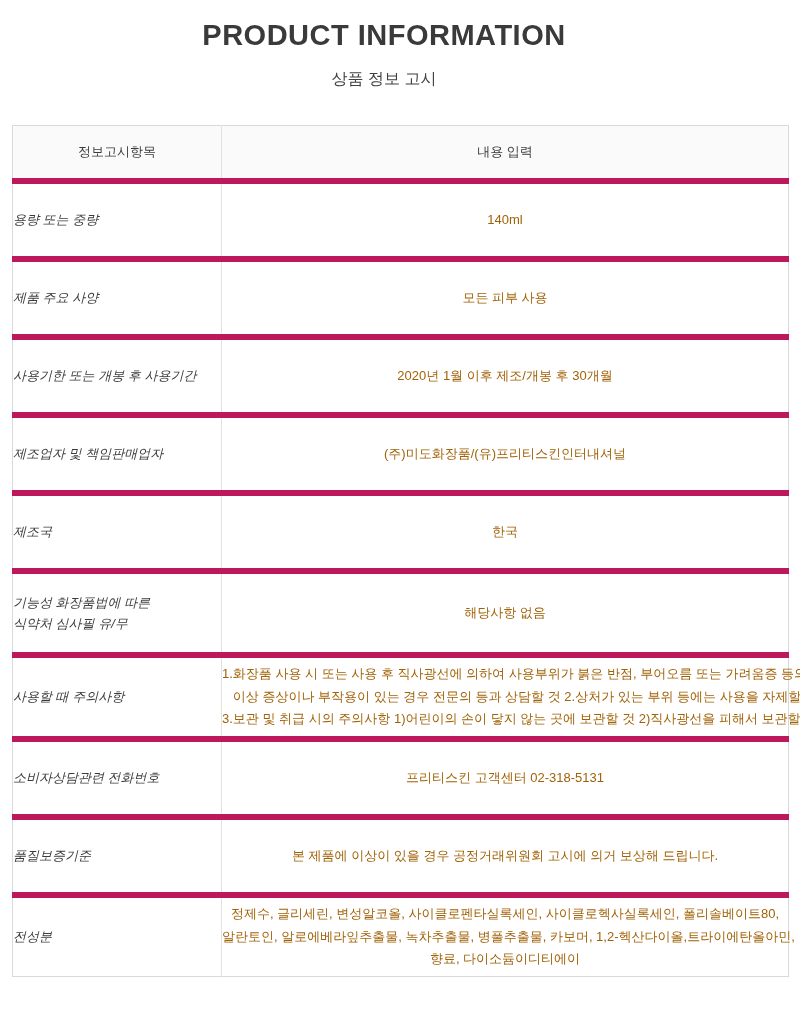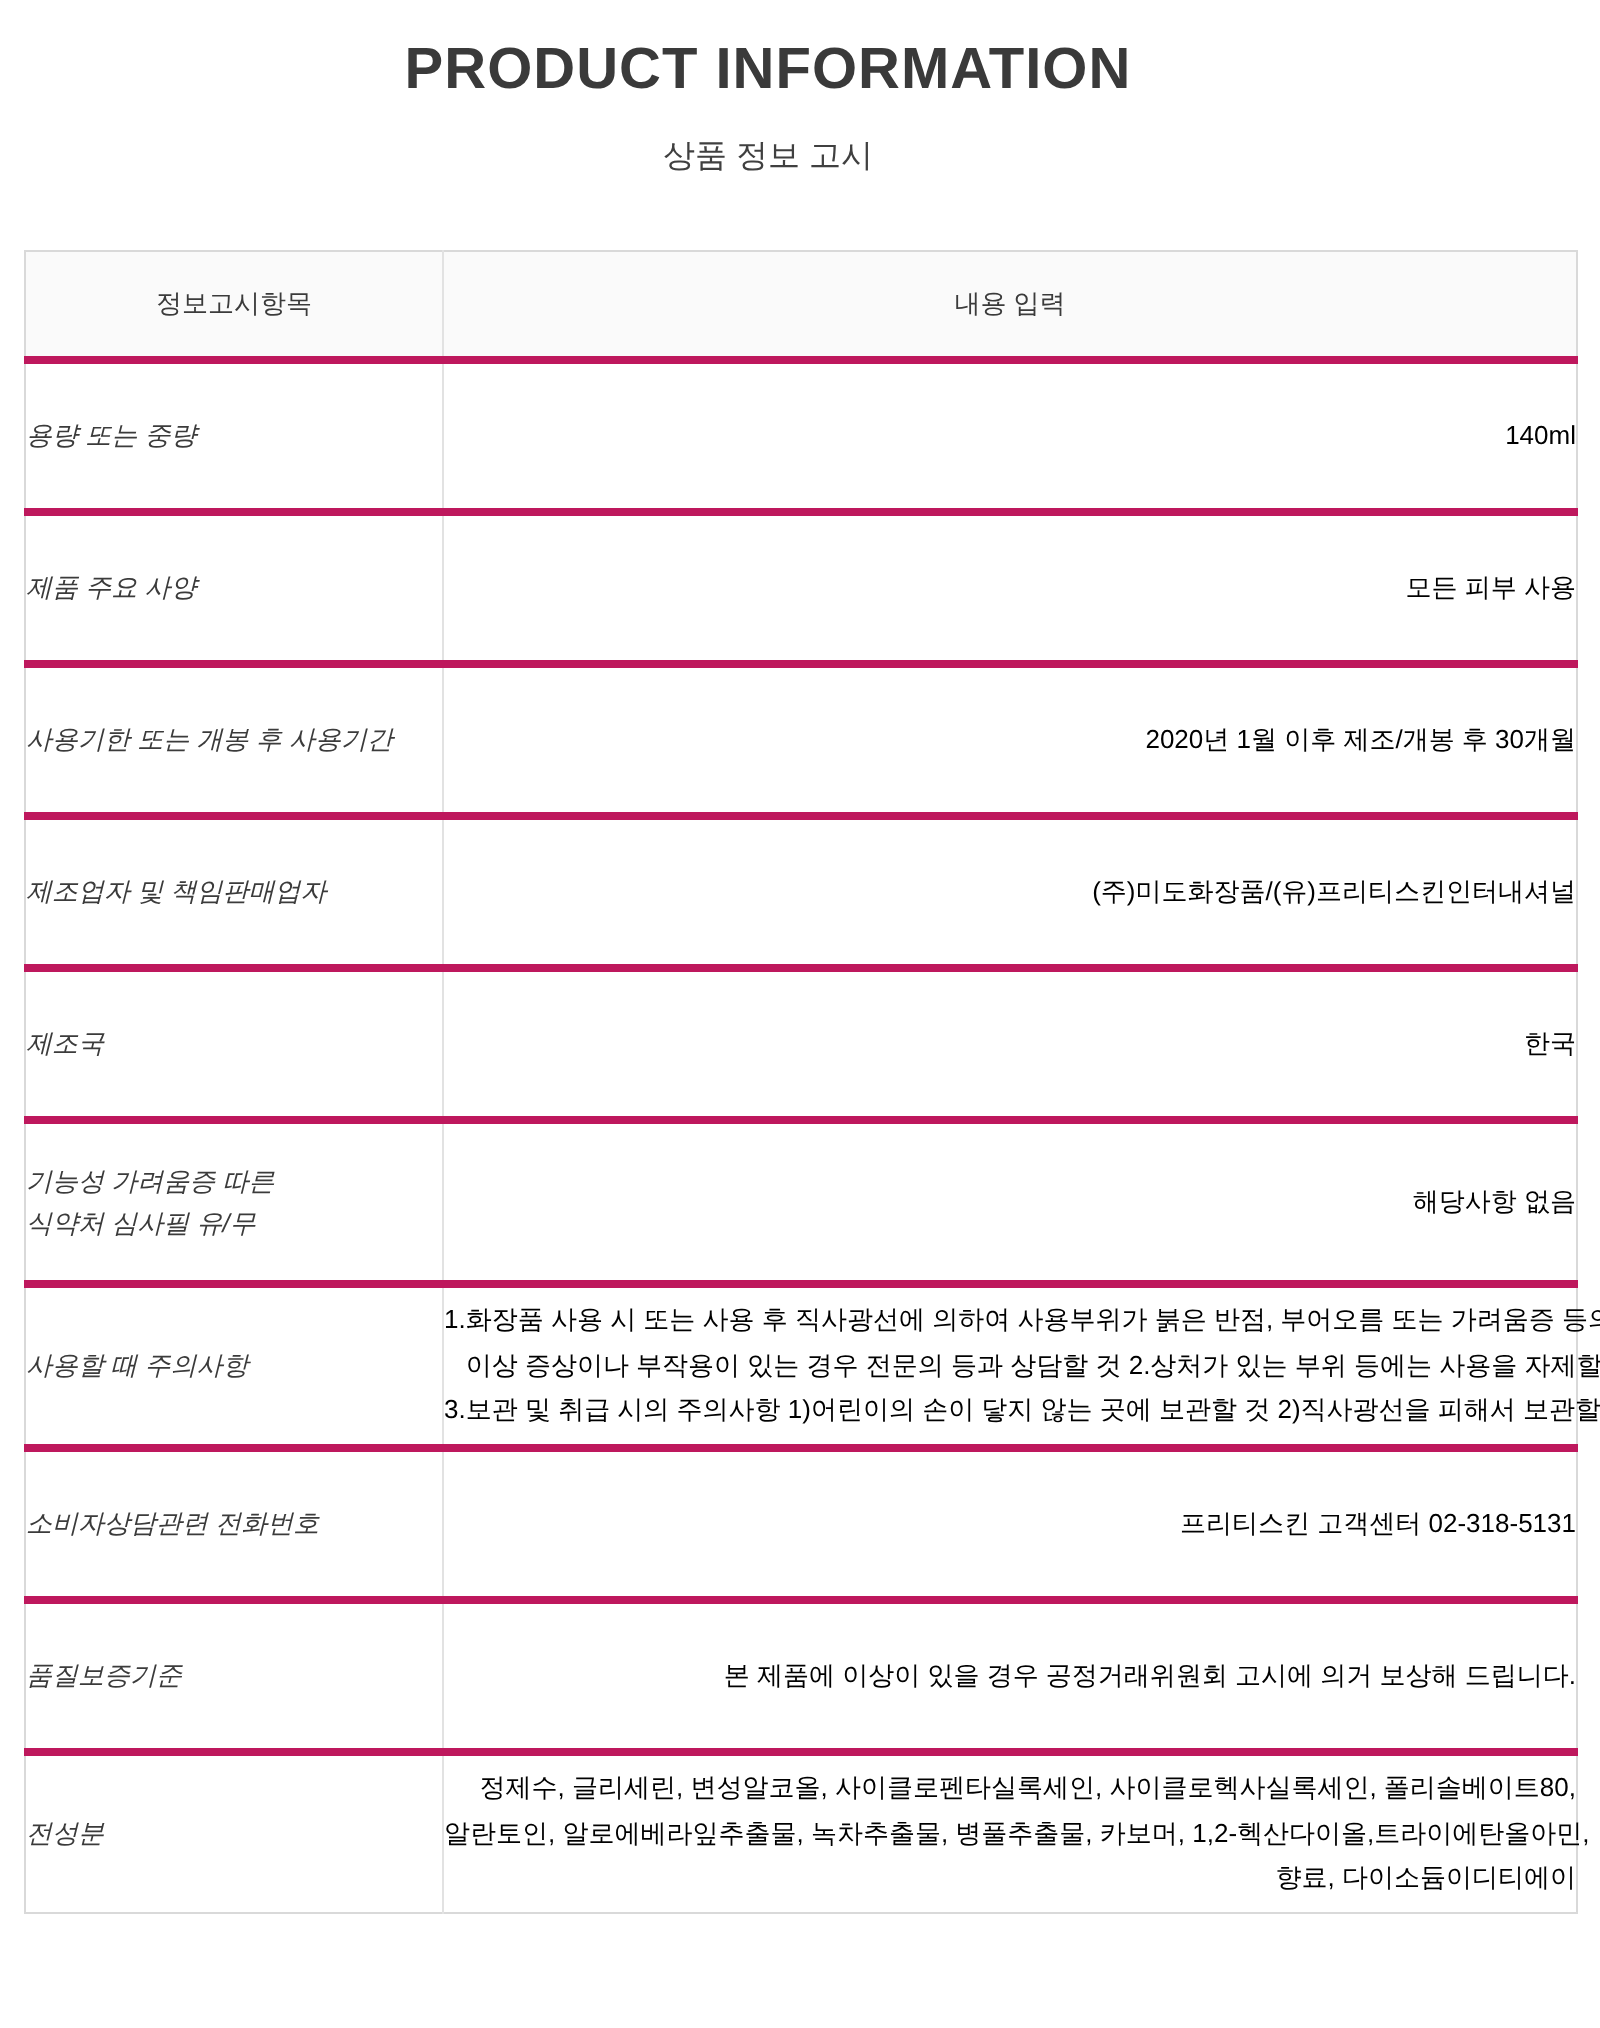--- a/index.html
+++ b/index.html
@@ -49,21 +49,21 @@
     border-top: 1px solid #d9d9d9;
     border-bottom: 1px solid #d9d9d9;
     border-left: 1px solid #d9d9d9;
     border-right: 1px solid #d9d9d9;
   }
   table.info-table col.c1 { width: 209px; }
   table.info-table col.c2 { width: 567px; }
 
   table.info-table th,
   table.info-table td {
-    border-bottom: 4px solid #be185d;
+    border-bottom: 6px solid #be185d;
     border-right: 1px solid #e2e2e2;
     padding: 0;
     vertical-align: middle;
   }
   table.info-table td:last-child,
   table.info-table th:last-child {
     border-right: none;
   }
   table.info-table tr:last-child td {
     border-bottom: none;
@@ -83,24 +83,24 @@
   .cell-label {
     font-size: 13px;
     color: #3b3b3b;
     padding: 14px 0 14px 24px;
     line-height: 1.65;
     text-align: left;
     font-style: italic;
   }
   .cell-value {
     font-size: 13px;
-    color: #000000;
+    color: #a16207;
     padding: 14px 14px 14px 24px;
     line-height: 1.75;
-    text-align: right;
+    text-align: center;
   }
   .row-h-normal td { height: 72px; }
   .row-h-tall td { height: 78px; }
 
   .value-lines div { white-space: pre; }
   .label-lines div { white-space: pre; }
 </style>
 </head>
 <body>
 
@@ -166,21 +166,21 @@
           <td class="cell-label label-lines">
             <div>제조국</div>
           </td>
           <td class="cell-value value-lines">
             <div>한국</div>
           </td>
         </tr>
 
         <tr class="row-h-tall">
           <td class="cell-label label-lines">
-            <div>기능성 가려움증 따른</div>
+            <div>기능성 화장품법에 따른</div>
             <div>식약처 심사필 유/무</div>
           </td>
           <td class="cell-value value-lines">
             <div>해당사항 없음</div>
           </td>
         </tr>
 
         <tr class="row-h-tall">
           <td class="cell-label label-lines">
             <div>사용할 때 주의사항</div>

